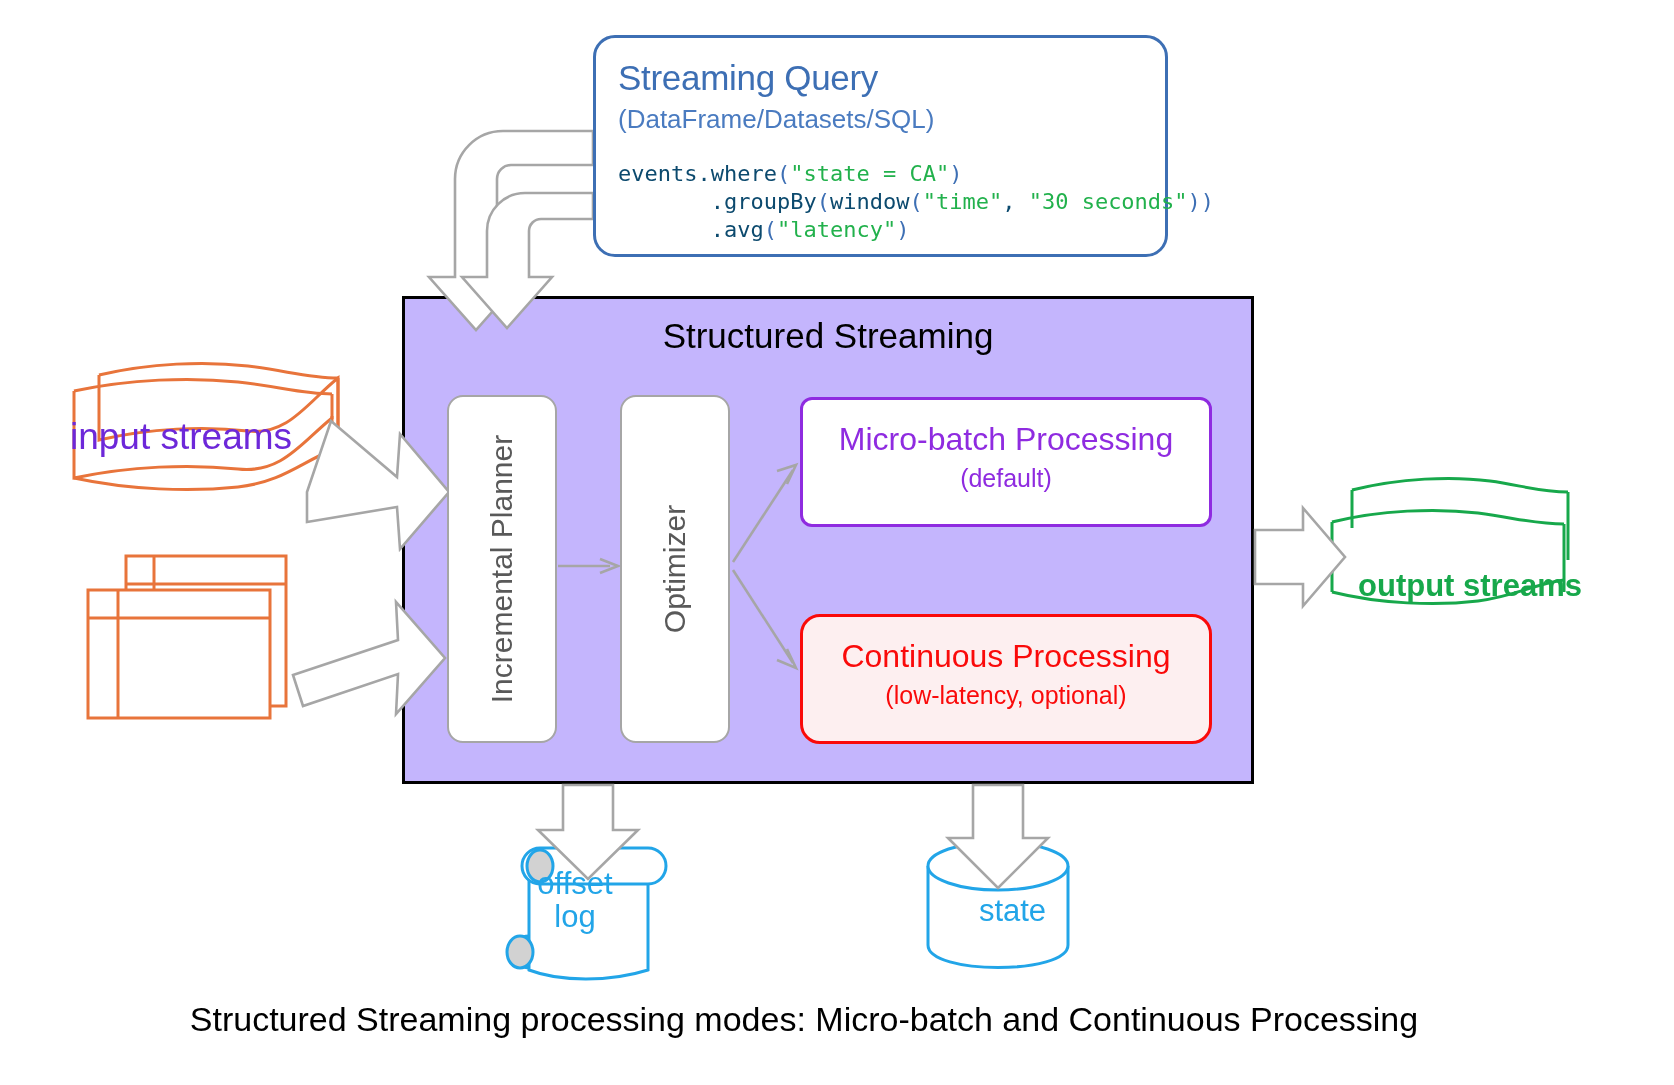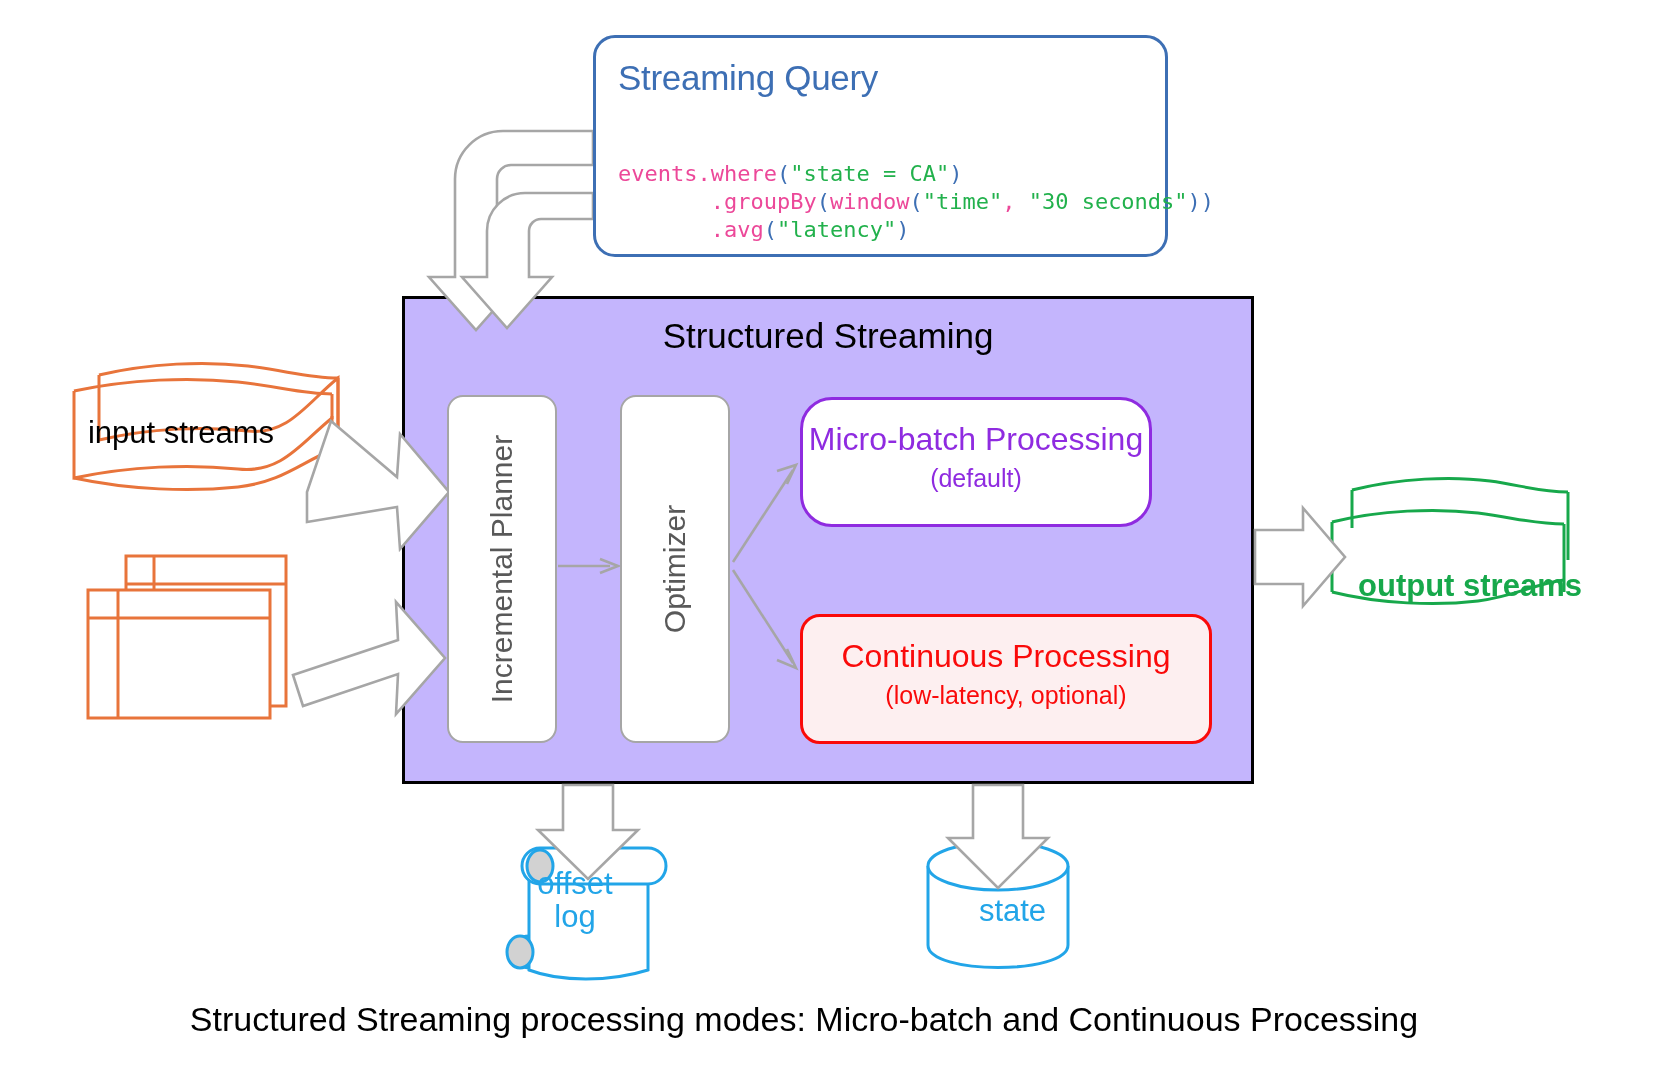--- a/index.html
+++ b/index.html
@@ -43,21 +43,21 @@
   #query-code {
     position: absolute; left: 22px; top: 122px;
     font-family: "DejaVu Sans Mono", monospace;
     font-size: 22px;
     line-height: 28px;
     white-space: pre;
     color: #1a1a1a;
   }
   .tok-str { color: #22b14c; }
   .tok-paren { color: #3d6fb4; }
-  .tok-plain { color: #ec4899; }
+  .tok-plain { color: #0c4a6e; }
 
   
   #ss-box {
     left: 402px; top: 296px;
     width: 852px; height: 488px;
     border: 3px solid #000000;
     background: #c4b5fd;
     z-index: 3;
   }
   #ss-title {
@@ -81,23 +81,23 @@
     transform: rotate(-90deg);
     white-space: nowrap;
     font-size: 30px;
     color: #595959;
   }
   #planner-box { left: 447px; top: 395px; width: 110px; height: 348px; }
   #optimizer-box { left: 620px; top: 395px; width: 110px; height: 348px; }
 
   
   #microbatch-box {
-    left: 800px; top: 397px; width: 352px; height: 130px;
+    left: 800px; top: 397px; width: 412px; height: 130px;
     border: 3px solid #8f2be0;
-    border-radius: 32px;
+    border-radius: 12px;
     background: #ffffff;
   }
   #microbatch-title {
     position:absolute; left:0; right:0; top: 21px;
     text-align:center; font-size: 32px; color: #8f2be0;
     white-space: nowrap;
   }
   #microbatch-sub {
     position:absolute; left:0; right:0; top: 64px;
     text-align:center; font-size: 25px; color: #8f2be0;
@@ -122,21 +122,21 @@
 
   
   .shape-label {
     position: absolute;
     white-space: pre;
     text-align: center;
     line-height: 1.06;
   }
   #input-streams-label {
     left: 66px; top: 417px; width: 230px;
-    font-size: 31px; color: #000000;
+    font-size: 37px; color: #6d28d9;
   }
   #input-tables-label {
     left: 88px; top: 665px; width: 180px;
     font-size: 31px; color: #e8743b;
   }
   #output-streams-label {
     left: 1340px; top: 570px; width: 260px;
     font-size: 31px; color: #17a84b; font-weight: bold;
   }
   #offset-log-label {
@@ -218,20 +218,21 @@
     </g>
 
     <g fill="none" stroke="#22a5e8" stroke-width="3">
       <path d="M 928 866 L 928 945 C 928 975 1068 975 1068 945 L 1068 866" fill="#ffffff"></path>
       <ellipse cx="998" cy="866" rx="70" ry="24" fill="#ffffff"></ellipse>
     </g>
   </svg>
 
   <div class="abs" id="query-box">
     <div id="query-title">Streaming Query</div>
+    <div id="query-subtitle">(DataFrame/Datasets/SQL)</div>
     <div id="query-code"><div><span class="tok-plain">events.where</span><span class="tok-paren">(</span><span class="tok-str">"state = CA"</span><span class="tok-paren">)</span></div><div><span class="tok-plain">       .groupBy</span><span class="tok-paren">(</span><span class="tok-plain">window</span><span class="tok-paren">(</span><span class="tok-str">"time"</span><span class="tok-plain">, </span><span class="tok-str">"30 seconds"</span><span class="tok-paren">))</span></div><div><span class="tok-plain">       .avg</span><span class="tok-paren">(</span><span class="tok-str">"latency"</span><span class="tok-paren">)</span></div></div>
   </div>
 
   <div class="abs" id="ss-box">
     <div id="ss-title">Structured Streaming</div>
   </div>
 
   <div class="abs vbox" id="planner-box" style="z-index:6">
     <span>Incremental Planner</span>
   </div>

